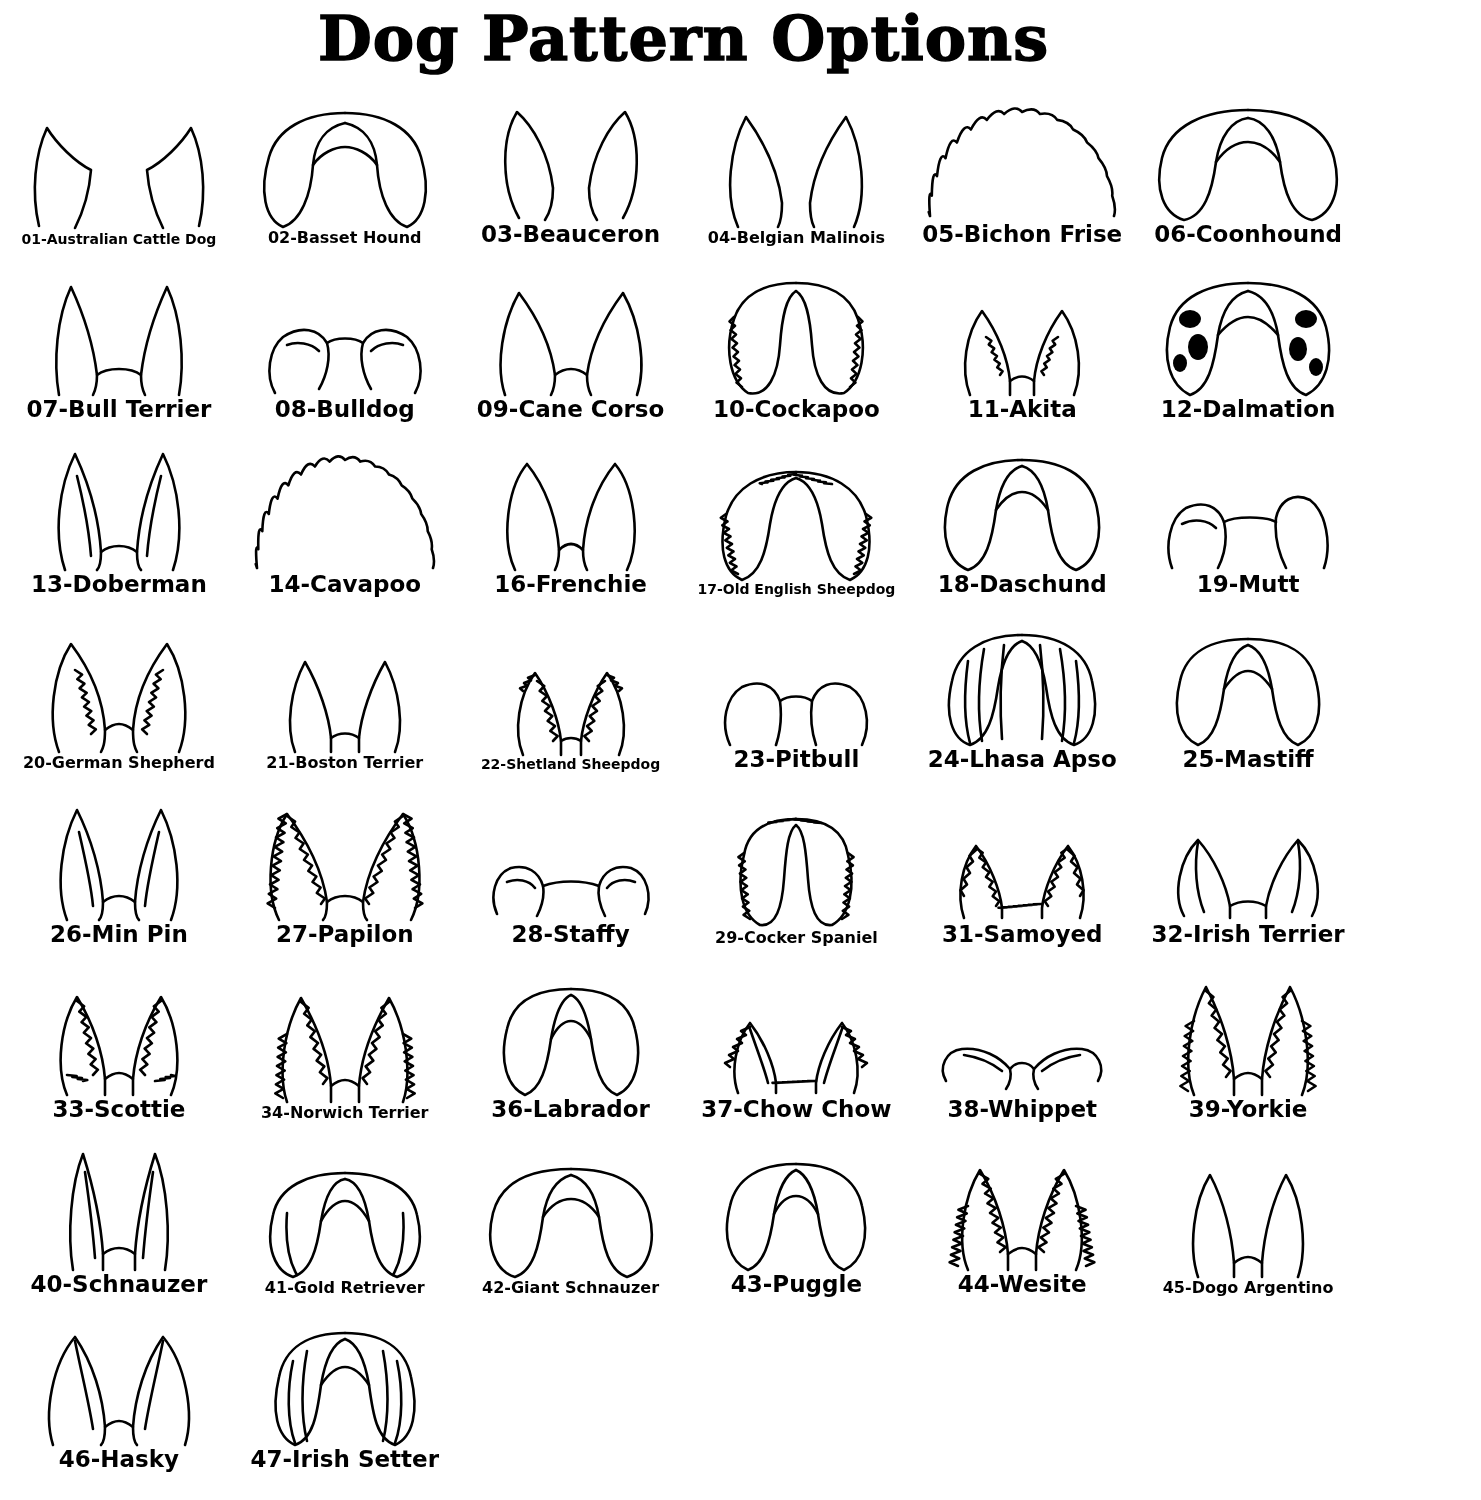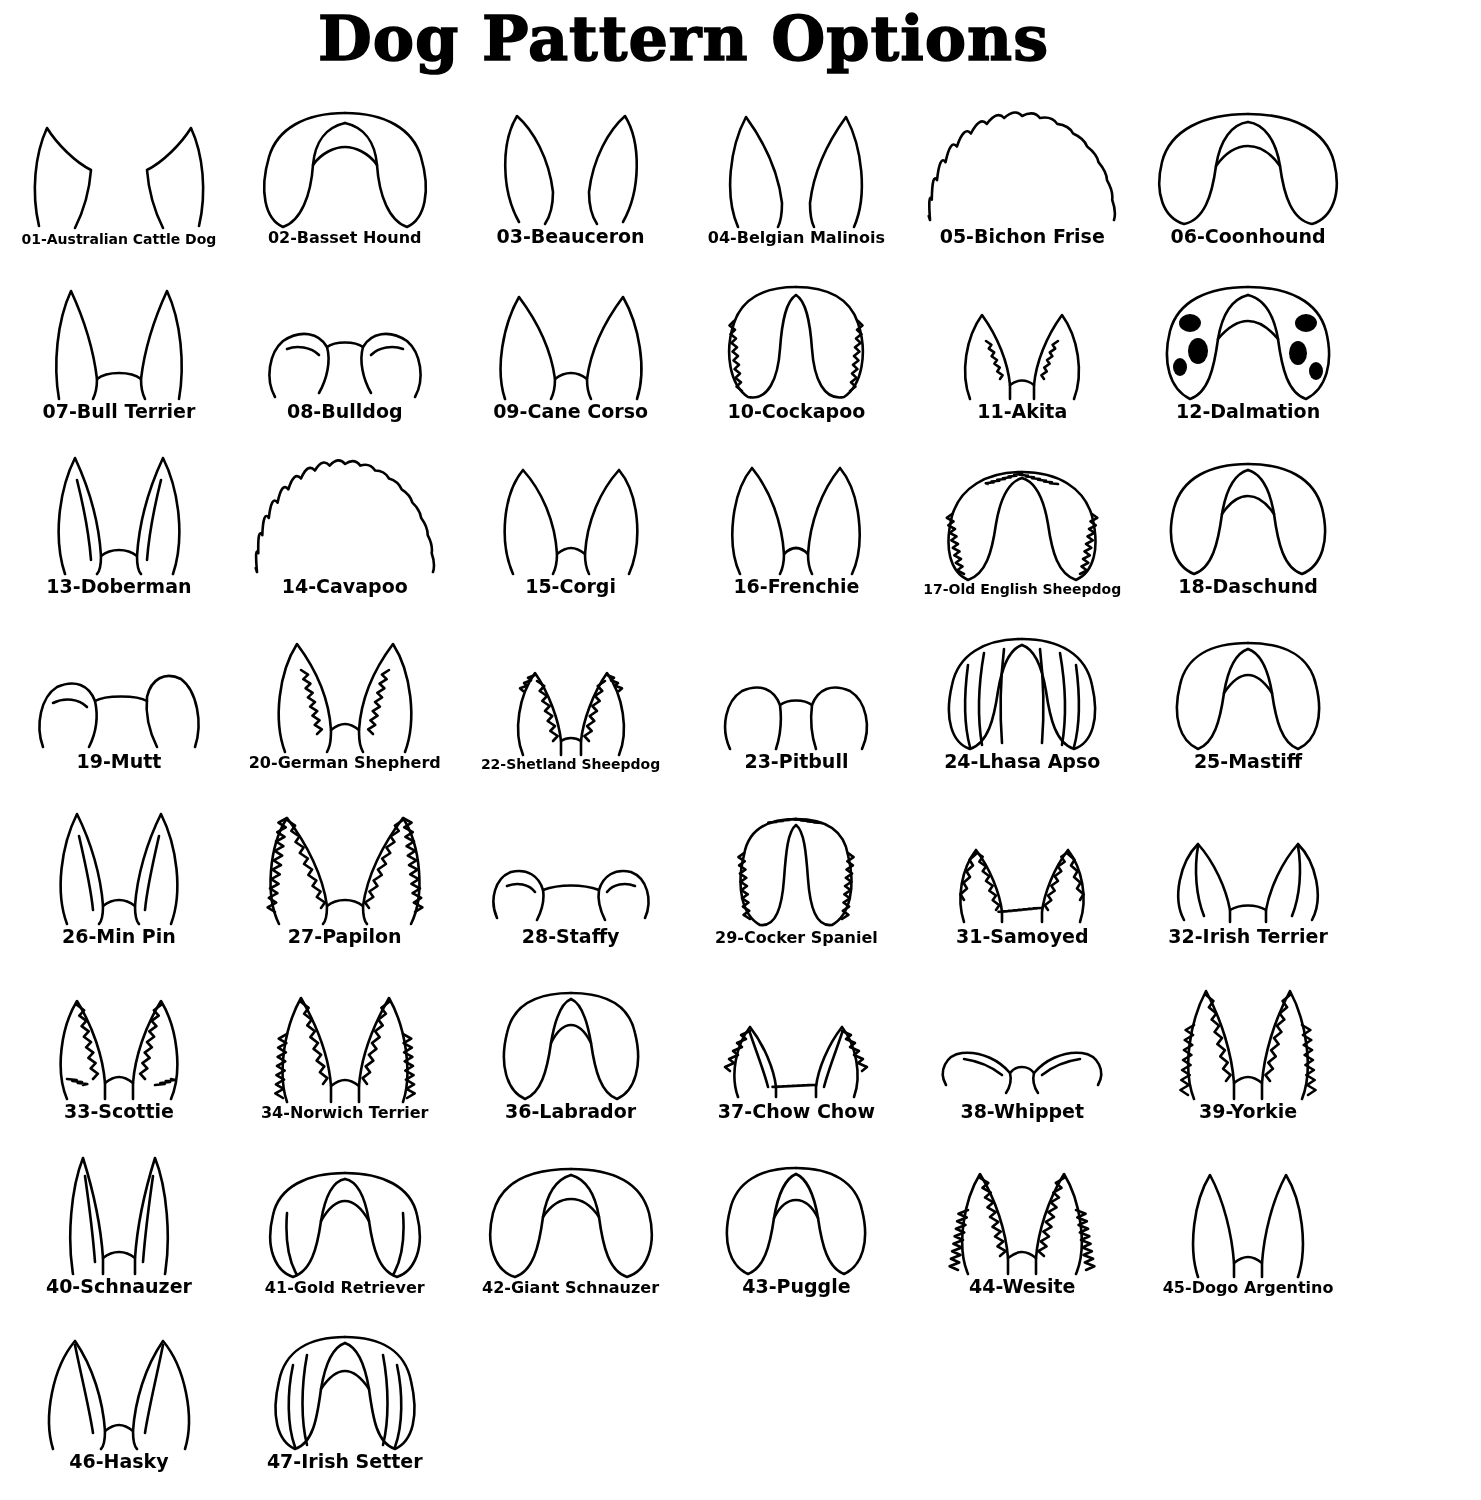--- a/index.html
+++ b/index.html
@@ -55,21 +55,21 @@
     justify-content: center;
   }
   .art svg {
     display: block;
     width: 220px;
     height: 126px;
   }
   .caption {
     font-family: "DejaVu Sans", sans-serif;
     font-weight: bold;
-    font-size: 19px;
+    font-size: 23px;
     line-height: 1.1;
     text-align: center;
     white-space: nowrap;
     padding-bottom: 4px;
   }
   .caption.small {
     font-size: 16px;
   }
   .caption.xsmall {
     font-size: 14px;
@@ -225,30 +225,20 @@
         <div class="art">
           <svg viewBox="0 0 220 126" preserveAspectRatio="xMidYMax meet">
             <path d="M22 122 Q19.5 114.0 22.0 122.0 Q19.7 95.2 23.3 103.2 Q22.7 77.1 27.3 85.1 Q28.3 60.0 33.8 68.0 Q36.5 44.6 42.6 52.6 Q46.8 31.3 53.4 39.3 Q59.1 20.5 66.0 28.5 Q72.9 12.5 79.9 20.5 Q87.9 7.6 94.7 15.6 Q103.5 6.0 110.0 14.0 Q119.3 7.6 125.3 15.6 Q134.8 12.5 140.1 20.5 Q149.6 20.5 154.0 28.5 Q163.2 31.3 166.6 39.3 Q175.2 44.6 177.4 52.6 Q185.1 60.0 186.2 68.0 Q192.8 77.1 192.7 85.1 Q198.0 95.2 196.7 103.2 Q200.5 114.0 198.0 122.0 " fill="none" stroke="#000" stroke-width="2.6" stroke-linecap="round" stroke-linejoin="round"></path>
           </svg>
         </div>
         <div class="caption">14-Cavapoo</div>
       </div>
       <div class="cell">
         <div class="art">
           <svg viewBox="0 0 220 126" preserveAspectRatio="xMidYMax meet">
-            <path d="M52 124 C38 92 42 44 62 20 C80 40 94 70 96 104 C96 116 94 120 92 124" fill="none" stroke="#000" stroke-width="2.6" stroke-linecap="round" stroke-linejoin="round"></path>
-     <path d="M168 124 C182 92 178 44 158 20 C140 40 126 70 124 104 C124 116 126 120 128 124" fill="none" stroke="#000" stroke-width="2.6" stroke-linecap="round" stroke-linejoin="round"></path>
-     <path d="M96 104 C106 96 114 96 124 104" fill="none" stroke="#000" stroke-width="2.6" stroke-linecap="round" stroke-linejoin="round"></path>
-          </svg>
-        </div>
-        <div class="caption">15-Corgi</div>
-      </div>
-      <div class="cell">
-        <div class="art">
-          <svg viewBox="0 0 220 126" preserveAspectRatio="xMidYMax meet">
             <path d="M54 124 C40 94 46 42 66 18 C84 40 96 72 98 104 C98 116 96 120 94 124" fill="none" stroke="#000" stroke-width="2.6" stroke-linecap="round" stroke-linejoin="round"></path>
      <path d="M166 124 C180 94 174 42 154 18 C136 40 124 72 122 104 C122 116 124 120 126 124" fill="none" stroke="#000" stroke-width="2.6" stroke-linecap="round" stroke-linejoin="round"></path>
      <path d="M98 104 C106 96 114 96 122 104" fill="none" stroke="#000" stroke-width="2.6" stroke-linecap="round" stroke-linejoin="round"></path>
           </svg>
         </div>
         <div class="caption">16-Frenchie</div>
       </div>
       <div class="cell">
         <div class="art">
           <svg viewBox="0 0 220 126" preserveAspectRatio="xMidYMax meet">
@@ -287,20 +277,30 @@
         <div class="art">
           <svg viewBox="0 0 220 126" preserveAspectRatio="xMidYMax meet">
             <path d="M50 124 C38 92 44 44 62 16 C80 40 94 70 96 102 C96 116 94 120 92 124" fill="none" stroke="#000" stroke-width="2.6" stroke-linecap="round" stroke-linejoin="round"></path>
      <path d="M170 124 C182 92 176 44 158 16 C140 40 126 70 124 102 C124 116 126 120 128 124" fill="none" stroke="#000" stroke-width="2.6" stroke-linecap="round" stroke-linejoin="round"></path>
      <path d="M96 102 C106 94 114 94 124 102" fill="none" stroke="#000" stroke-width="2.6" stroke-linecap="round" stroke-linejoin="round"></path>
      <path d="M66.0 42.0 L73.1 46.6 L68.3 51.1 M68.3 51.1 L75.4 55.7 L70.6 60.3 M70.6 60.3 L77.7 64.9 L72.9 69.4 M72.9 69.4 L80.0 74.0 L75.1 78.6 M75.1 78.6 L82.3 83.1 L77.4 87.7 M77.4 87.7 L84.6 92.3 L79.7 96.9 M79.7 96.9 L86.9 101.4 L82.0 106.0 " fill="none" stroke="#000" stroke-width="2.6" stroke-linecap="round" stroke-linejoin="round"></path> 
             <path d="M154.0 42.0 L146.9 46.6 L151.7 51.1 M151.7 51.1 L144.6 55.7 L149.4 60.3 M149.4 60.3 L142.3 64.9 L147.1 69.4 M147.1 69.4 L140.0 74.0 L144.9 78.6 M144.9 78.6 L137.7 83.1 L142.6 87.7 M142.6 87.7 L135.4 92.3 L140.3 96.9 M140.3 96.9 L133.1 101.4 L138.0 106.0 " fill="none" stroke="#000" stroke-width="2.6" stroke-linecap="round" stroke-linejoin="round"></path>
           </svg>
         </div>
         <div class="caption small">20-German Shepherd</div>
+      </div>
+      <div class="cell">
+        <div class="art">
+          <svg viewBox="0 0 220 126" preserveAspectRatio="xMidYMax meet">
+            <path d="M60 124 C50 98 56 60 70 34 C84 58 94 88 96 110 C96 120 96 122 96 124" fill="none" stroke="#000" stroke-width="2.6" stroke-linecap="round" stroke-linejoin="round"></path>
+     <path d="M160 124 C170 98 164 60 150 34 C136 58 126 88 124 110 C124 120 124 122 124 124" fill="none" stroke="#000" stroke-width="2.6" stroke-linecap="round" stroke-linejoin="round"></path>
+     <path d="M96 110 C104 104 116 104 124 110" fill="none" stroke="#000" stroke-width="2.6" stroke-linecap="round" stroke-linejoin="round"></path>
+          </svg>
+        </div>
+        <div class="caption small">21-Boston Terrier</div>
       </div>
       <div class="cell">
         <div class="art">
           <svg viewBox="0 0 220 126" preserveAspectRatio="xMidYMax meet">
             <path d="M62 124 C52 100 58 64 74 42 C88 62 98 90 100 110 C100 120 100 122 100 124" fill="none" stroke="#000" stroke-width="2.6" stroke-linecap="round" stroke-linejoin="round"></path>
      <path d="M158 124 C168 100 162 64 146 42 C132 62 122 90 120 110 C120 120 120 122 120 124" fill="none" stroke="#000" stroke-width="2.6" stroke-linecap="round" stroke-linejoin="round"></path>
      <path d="M100 110 C106 106 114 106 120 110" fill="none" stroke="#000" stroke-width="2.6" stroke-linecap="round" stroke-linejoin="round"></path>
      <path d="M76.0 50.0 L83.3 55.0 L78.7 60.0 M78.7 60.0 L86.0 65.0 L81.3 70.0 M81.3 70.0 L88.7 75.0 L84.0 80.0 M84.0 80.0 L91.3 85.0 L86.7 90.0 M86.7 90.0 L94.0 95.0 L89.3 100.0 M89.3 100.0 L96.7 105.0 L92.0 110.0 " fill="none" stroke="#000" stroke-width="2.6" stroke-linecap="round" stroke-linejoin="round"></path> 
             <path d="M144.0 50.0 L136.7 55.0 L141.3 60.0 M141.3 60.0 L134.0 65.0 L138.7 70.0 M138.7 70.0 L131.3 75.0 L136.0 80.0 M136.0 80.0 L128.7 85.0 L133.3 90.0 M133.3 90.0 L126.0 95.0 L130.7 100.0 M130.7 100.0 L123.3 105.0 L128.0 110.0 " fill="none" stroke="#000" stroke-width="2.6" stroke-linecap="round" stroke-linejoin="round"></path>
      <path d="M62.0 60.0 L59.0 57.3 L66.0 54.7 M66.0 54.7 L63.0 52.0 L70.0 49.3 M70.0 49.3 L67.0 46.7 L74.0 44.0 " fill="none" stroke="#000" stroke-width="2.6" stroke-linecap="round" stroke-linejoin="round"></path> 

